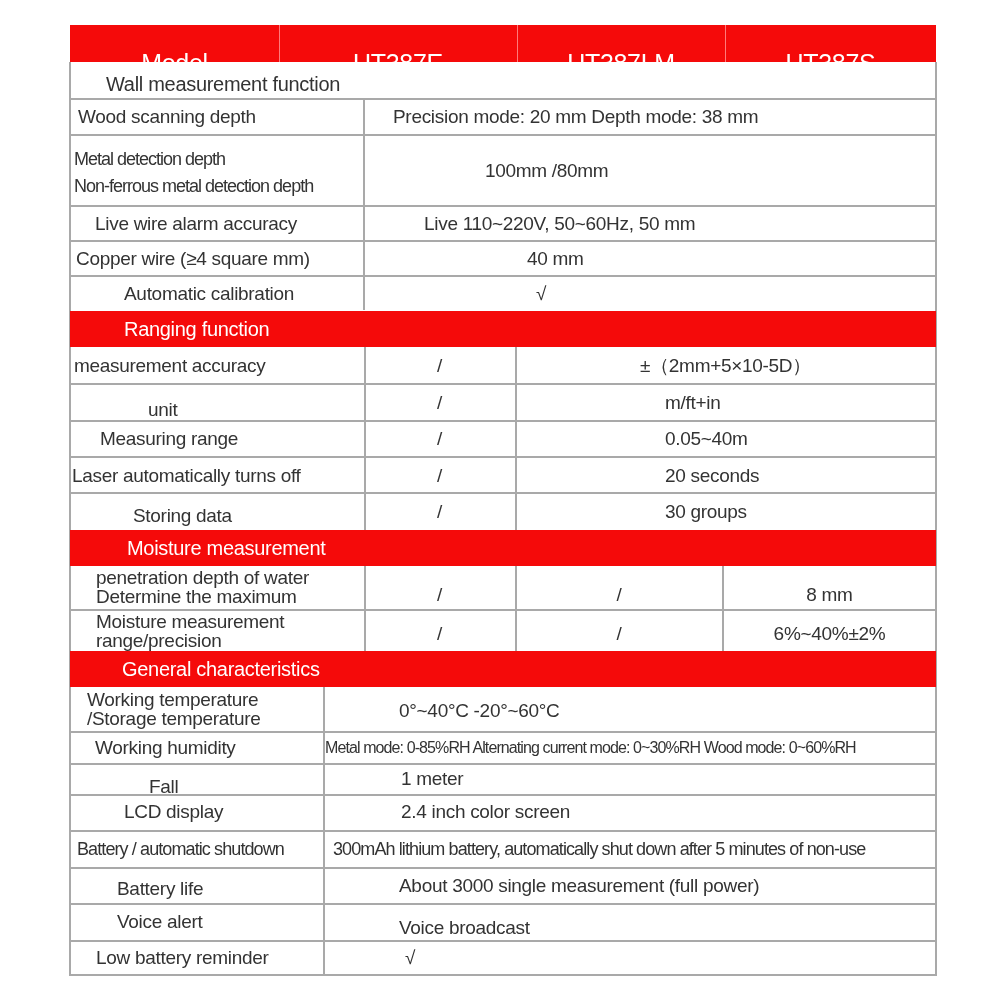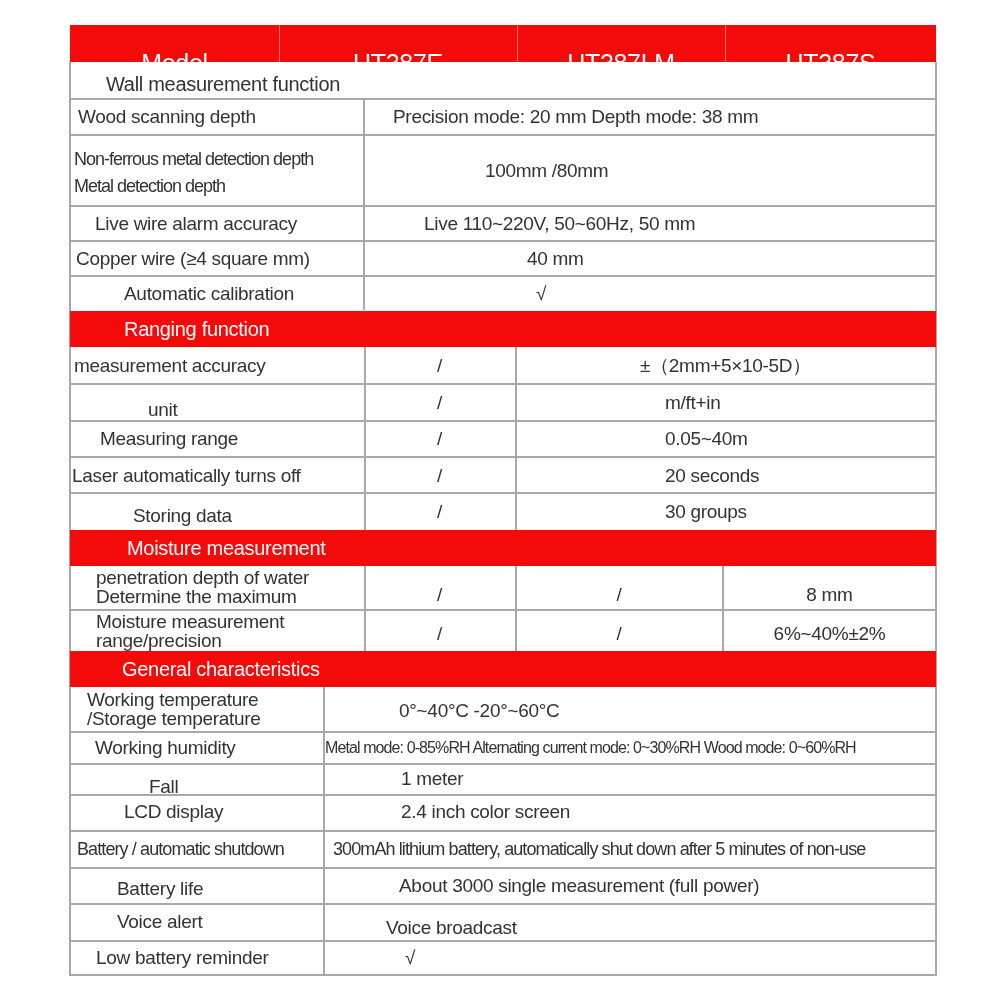--- a/index.html
+++ b/index.html
@@ -36,22 +36,22 @@
 <div class="cell" style="left:106px;top:62px;height:44px;font-size:20px;">Wall measurement function</div>
 <div class="hline" style="left:70px;top:98px;width:866px;"></div>
 
 <div class="vline" style="left:363px;top:98px;height:212px;"></div>
 
 <div class="cell" style="left:78px;top:99px;height:36px;">Wood scanning depth</div>
 <div class="cell" style="left:393px;top:99px;height:36px;">Precision mode: 20 mm Depth mode: 38 mm</div>
 <div class="hline" style="left:70px;top:134px;width:866px;"></div>
 
 <div class="abs" style="left:74px;top:146px;font-size:18px;line-height:27px;letter-spacing:-1px;">
+  <div>Metal detection depth</div>
   <div>Non-ferrous metal detection depth</div>
-  <div>Metal detection depth</div>
 </div>
 <div class="cell" style="left:485px;top:136px;height:70px;">100mm /80mm</div>
 <div class="hline" style="left:70px;top:205px;width:866px;"></div>
 
 <div class="cell" style="left:95px;top:207px;height:34px;">Live wire alarm accuracy</div>
 <div class="cell" style="left:424px;top:207px;height:34px;">Live 110~220V, 50~60Hz, 50 mm</div>
 <div class="hline" style="left:70px;top:240px;width:866px;"></div>
 
 <div class="cell" style="left:76px;top:242px;height:34px;">Copper wire (≥4 square mm)</div>
 <div class="cell" style="left:527px;top:242px;height:34px;">40 mm</div>
@@ -140,18 +140,18 @@
 
 <div class="cell tight" style="left:77px;top:831px;height:36px;font-size:18px;">Battery / automatic shutdown</div>
 <div class="cell tight" style="left:333px;top:831px;height:36px;font-size:18px;">300mAh lithium battery, automatically shut down after 5 minutes of non-use</div>
 <div class="hline" style="left:70px;top:867px;width:866px;"></div>
 
 <div class="cell" style="left:117px;top:868px;height:42px;">Battery life</div>
 <div class="cell" style="left:399px;top:868px;height:36px;">About 3000 single measurement (full power)</div>
 <div class="hline" style="left:70px;top:903px;width:866px;"></div>
 
 <div class="cell" style="left:117px;top:904px;height:36px;">Voice alert</div>
-<div class="cell" style="left:386px;top:904px;height:48px;">Voice broadcast</div>
+<div class="cell" style="left:399px;top:904px;height:48px;">Voice broadcast</div>
 <div class="hline" style="left:70px;top:940px;width:866px;"></div>
 
 <div class="cell" style="left:96px;top:941px;height:34px;">Low battery reminder</div>
 <div class="cell" style="left:405px;top:941px;height:34px;">√</div>
 <div class="hline" style="left:70px;top:974px;width:867px;"></div>
 
 </body></html>

